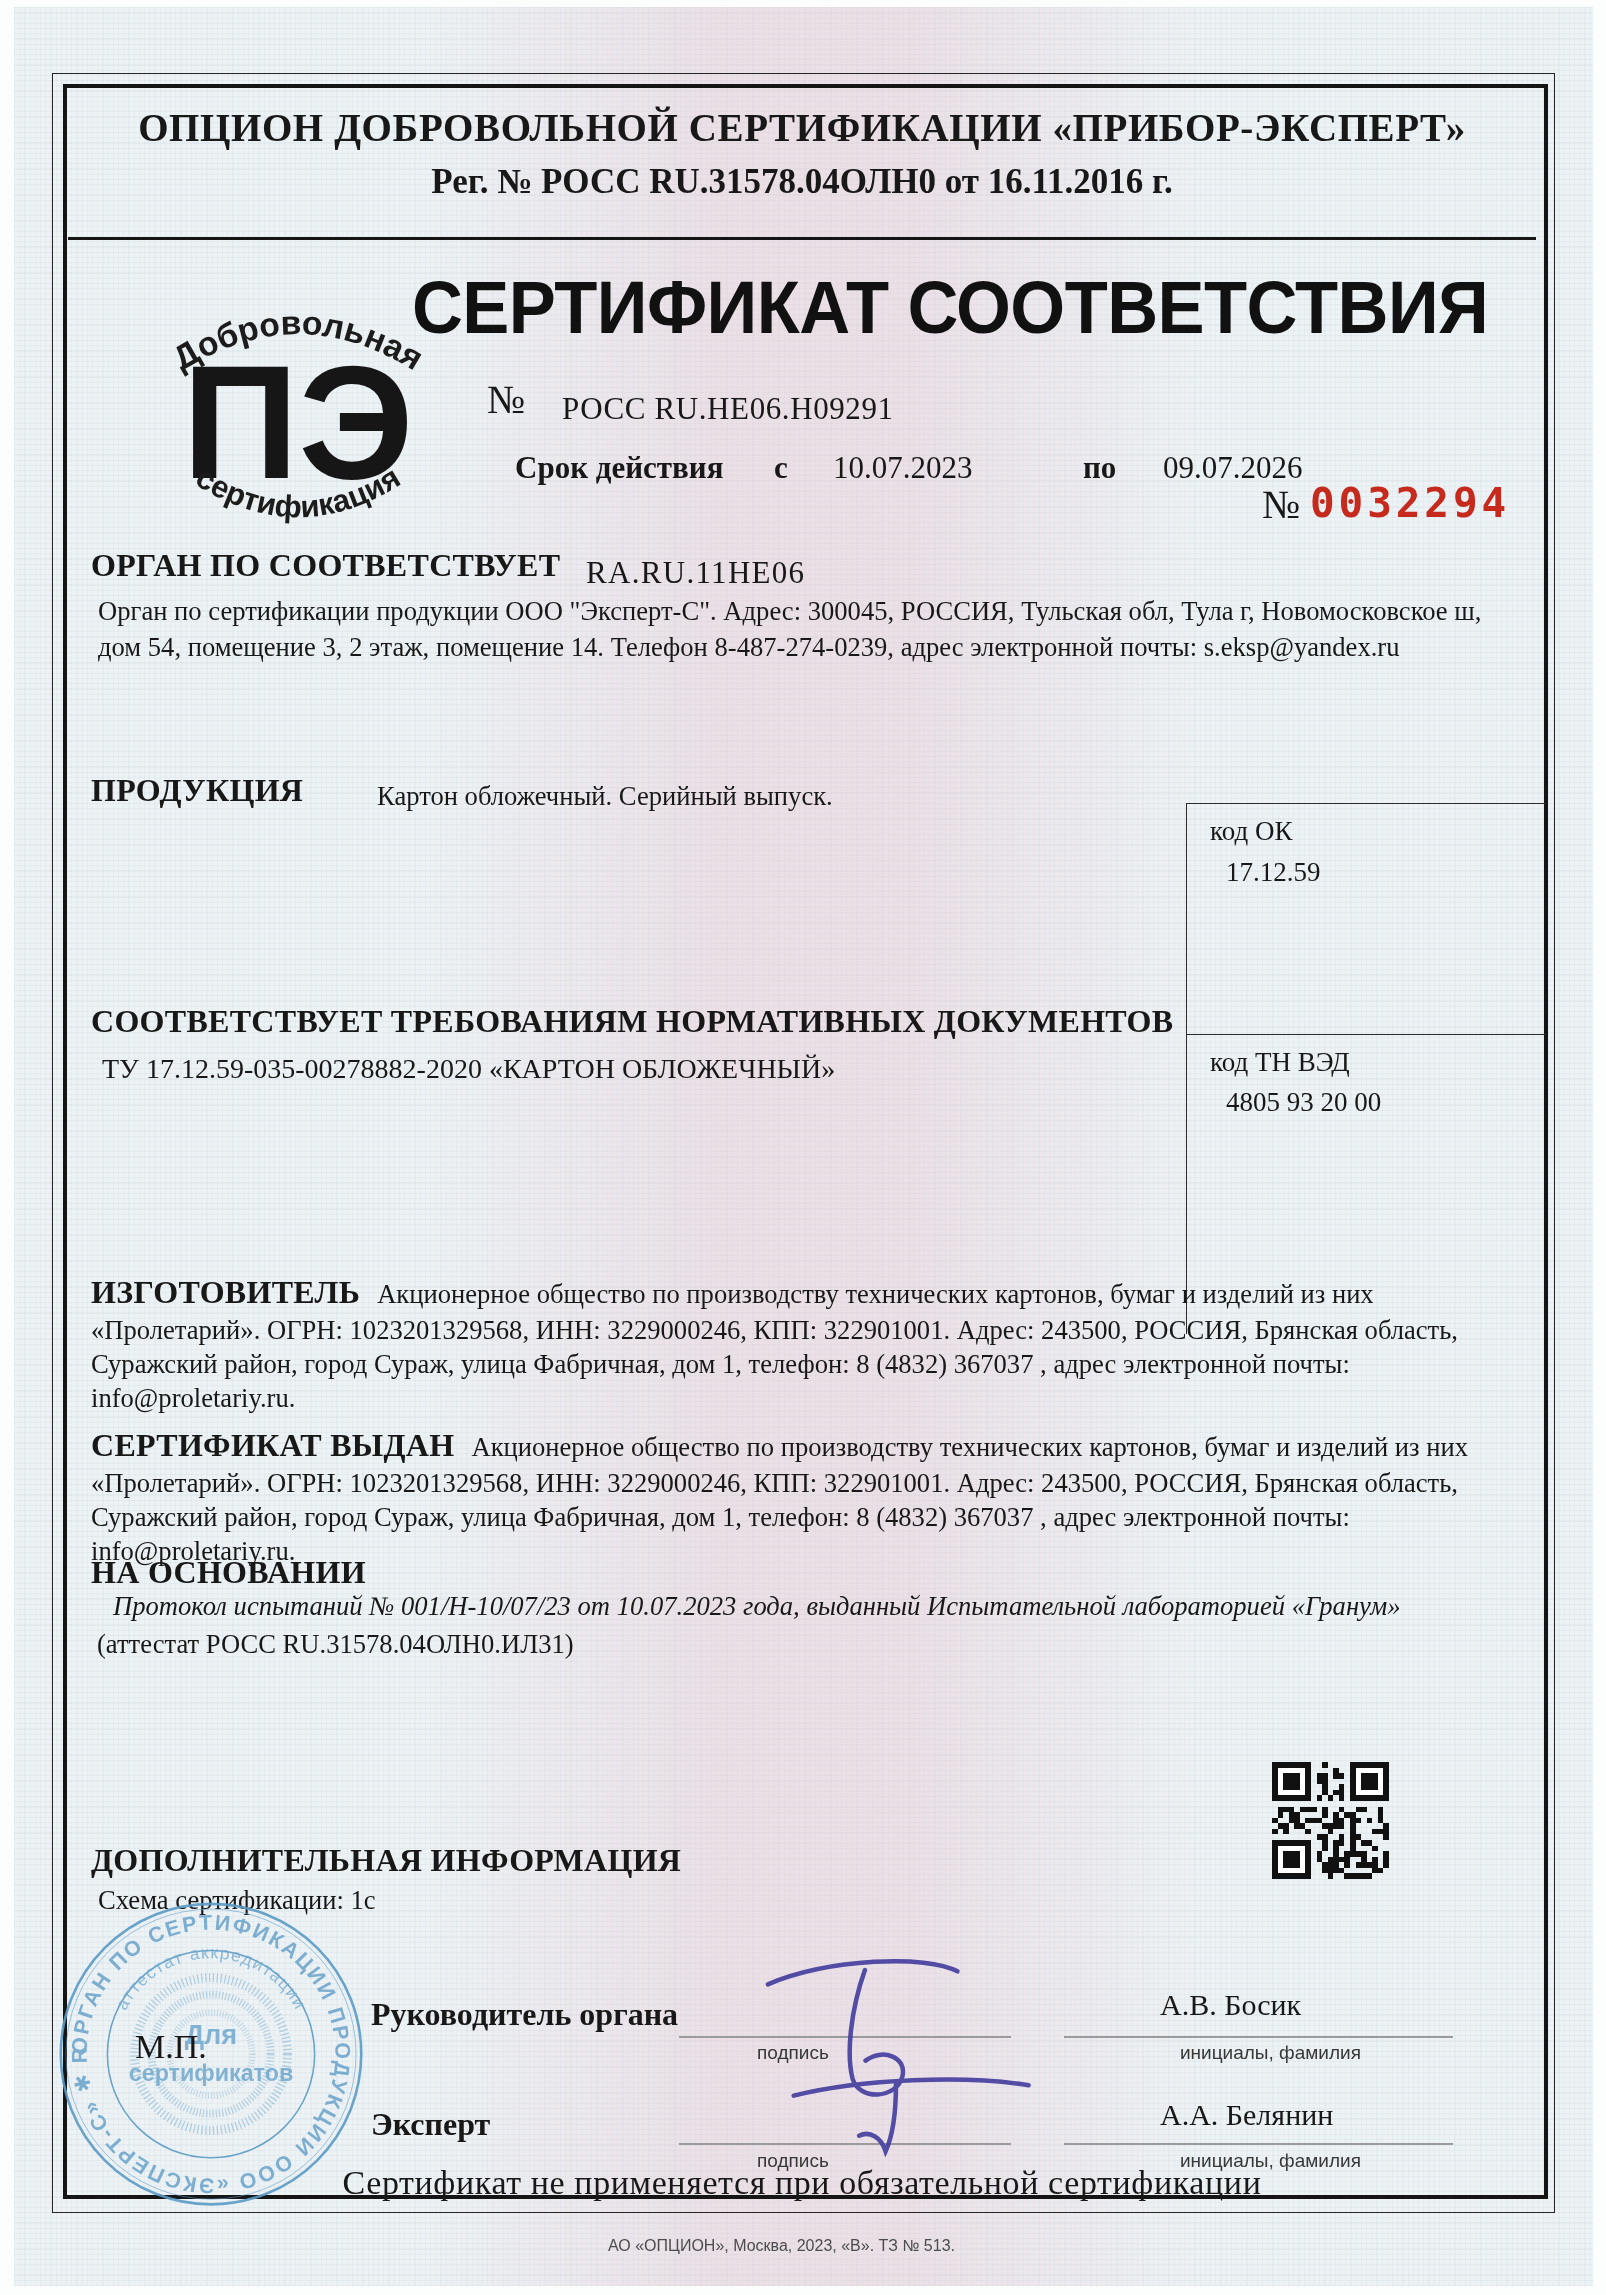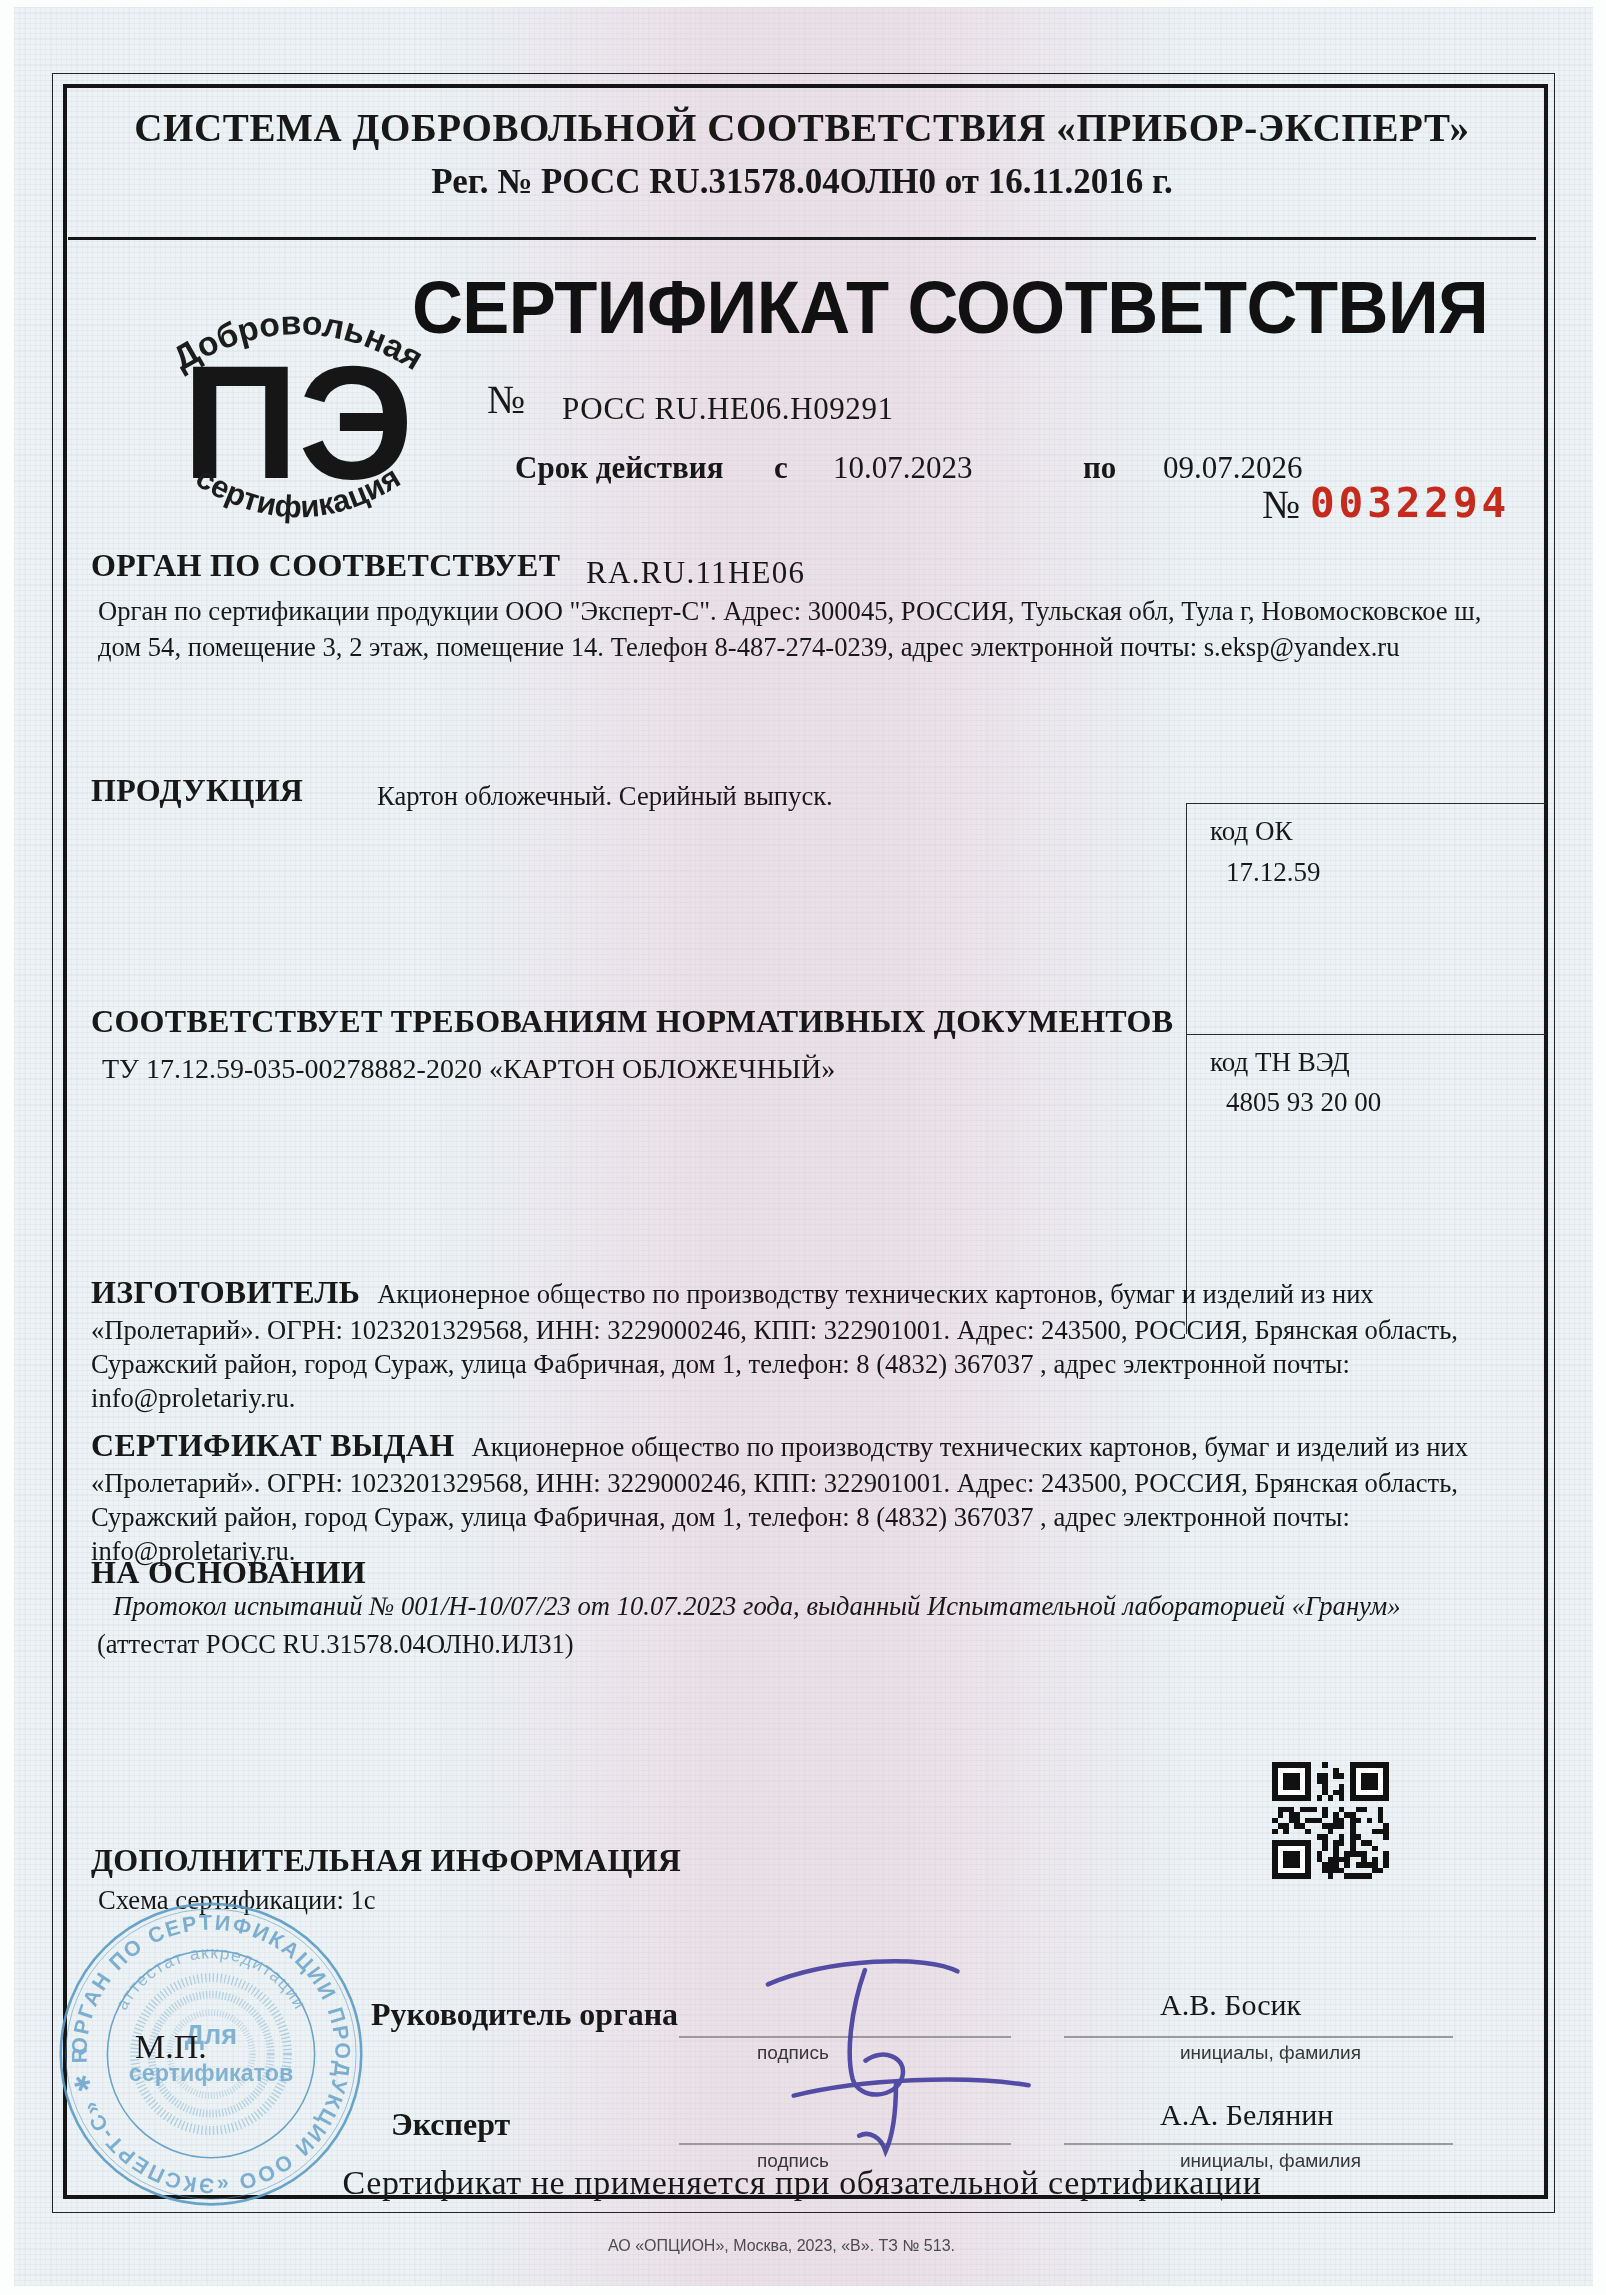--- a/index.html
+++ b/index.html
@@ -54,21 +54,21 @@
   .issued-para{left:91px;top:1398px;}
   .basis-label{left:91px;top:1554px;}
   .basis-line1{left:113px;top:1591px;font-size:26.6px;font-style:italic;}
   .basis-line2{left:97px;top:1629px;font-size:26.6px;}
   .qr{left:1272px;top:1761px;}
   .add-label{left:91px;top:1842px;}
   .add-text{left:98px;top:1885px;font-size:26.6px;}
   .stamp-svg{left:49px;top:1889px;opacity:.9;}
   .mp{left:135px;top:2028px;font-size:34px;}
   .sig-role{left:371px;font-weight:bold;font-size:32px;white-space:nowrap;}
-  .role1{top:1996px;} .role2{top:2106px;margin-left:20px;}
+  .role1{top:1996px;} .role2{top:2106px;}
   .sig-line{height:1.9px;background:#9b9b9b;}
   .line1a{left:679px;top:2036px;width:332px;}
   .line1b{left:1064px;top:2036px;width:389px;}
   .line2a{left:679px;top:2143px;width:332px;}
   .line2b{left:1064px;top:2143px;width:389px;}
   .sig-sub{font-family:"Liberation Sans","DejaVu Sans",sans-serif;font-size:19px;color:#383838;}
   .sub-sign1{left:757px;top:2042px;} .sub-fam1{left:1180px;top:2042px;}
   .sub-sign2{left:757px;top:2150px;} .sub-fam2{left:1180px;top:2150px;}
   .sig-name{font-size:30px;white-space:nowrap;}
   .name1{left:1160px;top:1988px;} .name2{left:1160px;top:2098px;}
@@ -78,21 +78,21 @@
       font-family:"Liberation Sans","DejaVu Sans",sans-serif;font-size:16px;color:#4c4c4c;}
 </style>
 </head>
 <body>
 
 <div class="sheet">
   <div class="paper abs"></div>
   <div class="abs frame-outer"></div>
   <div class="abs frame-inner"></div>
 
-  <div class="abs hdr hdr1">СИСТЕМА ДОБРОВОЛЬНОЙ СООТВЕТСТВИЯ «ПРИБОР-ЭКСПЕРТ»</div>
+  <div class="abs hdr hdr1">ОПЦИОН ДОБРОВОЛЬНОЙ СЕРТИФИКАЦИИ «ПРИБОР-ЭКСПЕРТ»</div>
   <div class="abs hdr hdr2">Рег. № РОСС RU.31578.04ОЛН0 от 16.11.2016 г.</div>
   <div class="abs hdr-divider"></div>
 
   <svg class="abs logo-svg" width="356" height="295" viewBox="0 0 550 455">
     <defs>
       <path id="arc-top" d="M 52 205 Q 275 30 498 205" fill="none"></path>
       <path id="arc-bot" d="M 88 330 Q 275 470 462 330" fill="none"></path>
     </defs>
     <text font-family="Liberation Sans, DejaVu Sans, sans-serif" font-weight="bold" font-size="52" fill="#1c1c1c">
       <textPath href="#arc-top" startOffset="50%" text-anchor="middle">Добровольная</textPath>

